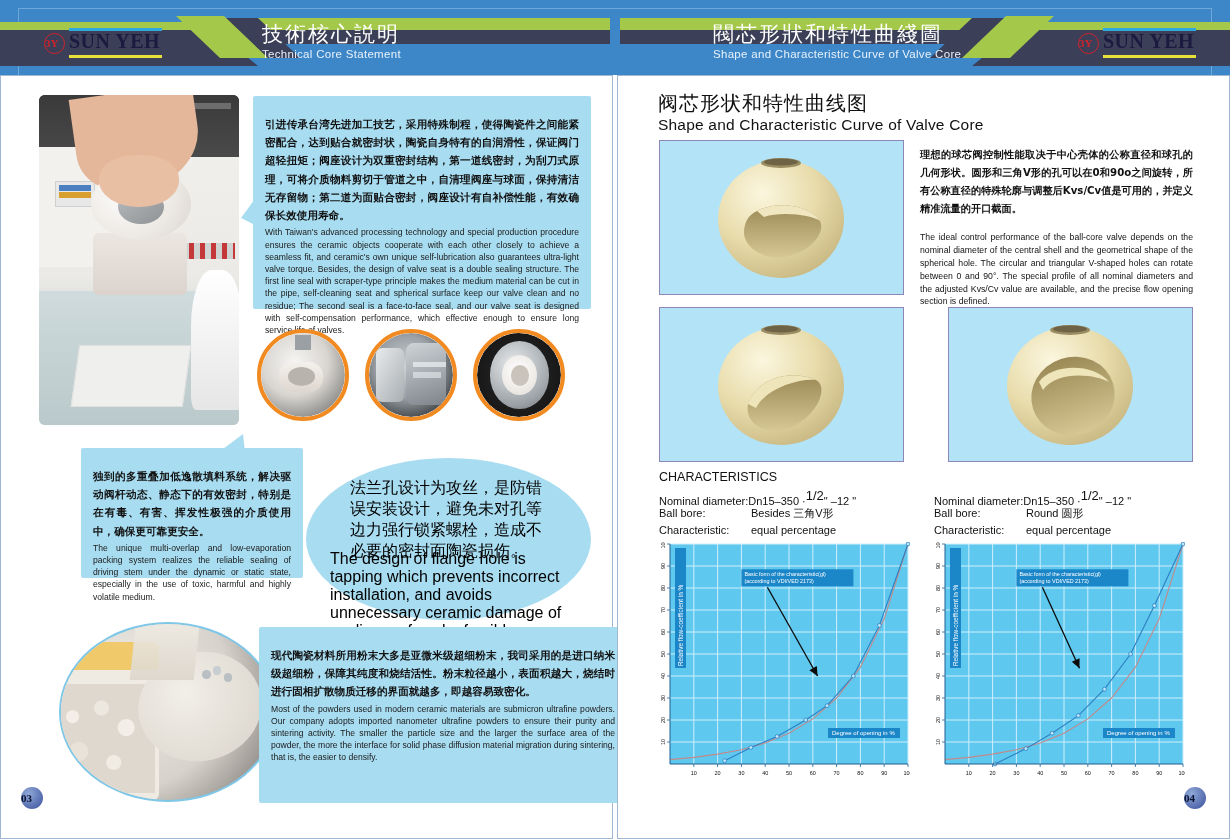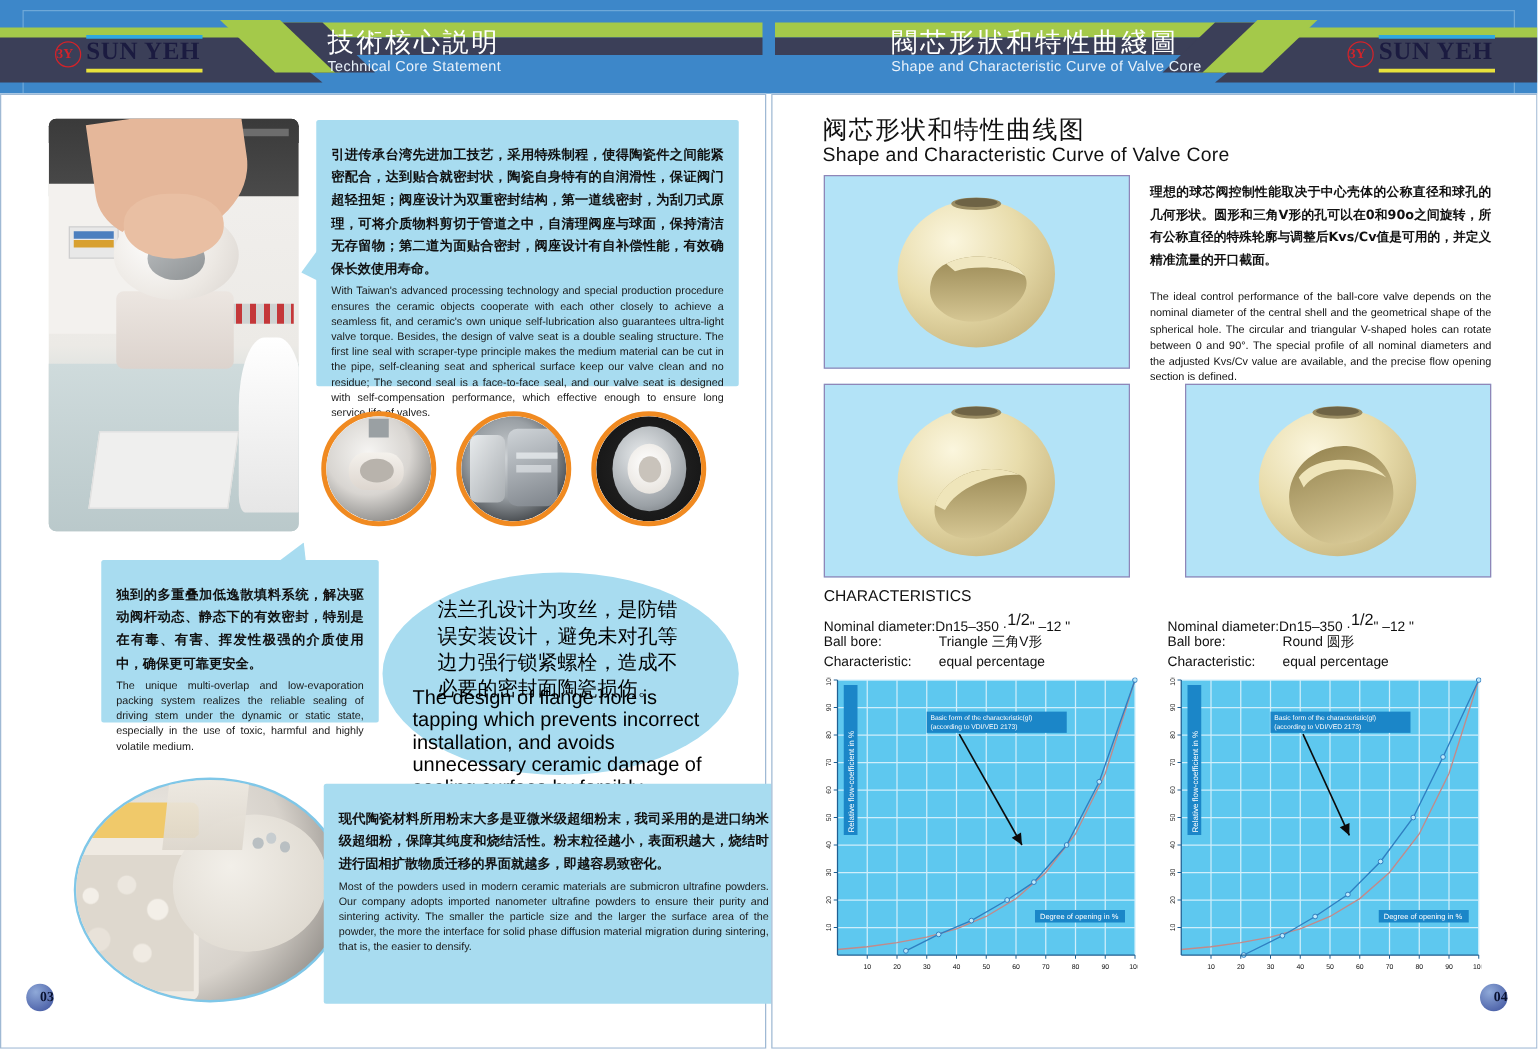--- a/index.html
+++ b/index.html
@@ -125,21 +125,21 @@
     position:absolute; left:58px; top:546px; width:218px; height:180px;
     border-radius:50%; border:2px solid #7fc7e8; overflow:hidden;
     background:radial-gradient(circle at 30% 35%,#efece7,#d7d2cb 55%,#6e6a66 100%);
   }
 
   
   .pagenum{
     position:absolute; width:22px;height:22px;border-radius:50%;
     background:radial-gradient(circle at 35% 30%,#8fa9d8,#3b4f9c);
     color:#0a1230; font-size:11px; font-weight:bold;
-    text-align:right; line-height:22px;
+    text-align:left; line-height:22px;
     font-family:"Liberation Serif", serif;
   }
 
   
   .r-title-cn{position:absolute;left:40px;top:14px;font-family:"DejaVu Sans",sans-serif;font-size:20px;color:#111;letter-spacing:1px;}
   .r-title-en{position:absolute;left:40px;top:40px;font-size:15.5px;color:#111;letter-spacing:.2px;}
 
   .vc-box{position:absolute;background:#b3e3f7;border:1px solid #8f86b8;}
 
   .r-para-cn{position:absolute;font-family:"DejaVu Sans",sans-serif;font-size:10.2px;line-height:1.78;color:#111;font-weight:600;text-align:justify;}
@@ -336,21 +336,21 @@
           <ellipse cx="121" cy="21" rx="17" ry="3.6" fill="#6e6345"></ellipse>
         </svg>
       </div>
 
       <div class="char-head" style="left:41px; top:394px;">CHARACTERISTICS</div>
 
       <div class="char-line" style="left:41px; top:412px;">
         <span>Nominal diameter:Dn15–350 ·</span><span class="sup">1/2</span><span>" –12 "</span>
       </div>
       <div class="char-line" style="left:41px; top:430px;">
-        <span class="lbl">Ball bore:</span><span>Triangle  三角V形</span>
+        <span class="lbl">Ball bore:</span><span>Besides  三角V形</span>
       </div>
       <div class="char-line" style="left:41px; top:448px;">
         <span class="lbl">Characteristic:</span><span>equal percentage</span>
       </div>
 
       <div class="char-line" style="left:316px; top:412px;">
         <span>Nominal diameter:Dn15–350 ·</span><span class="sup">1/2</span><span>" –12 "</span>
       </div>
       <div class="char-line" style="left:316px; top:430px;">
         <span class="lbl">Ball bore:</span><span>Round  圆形</span>

